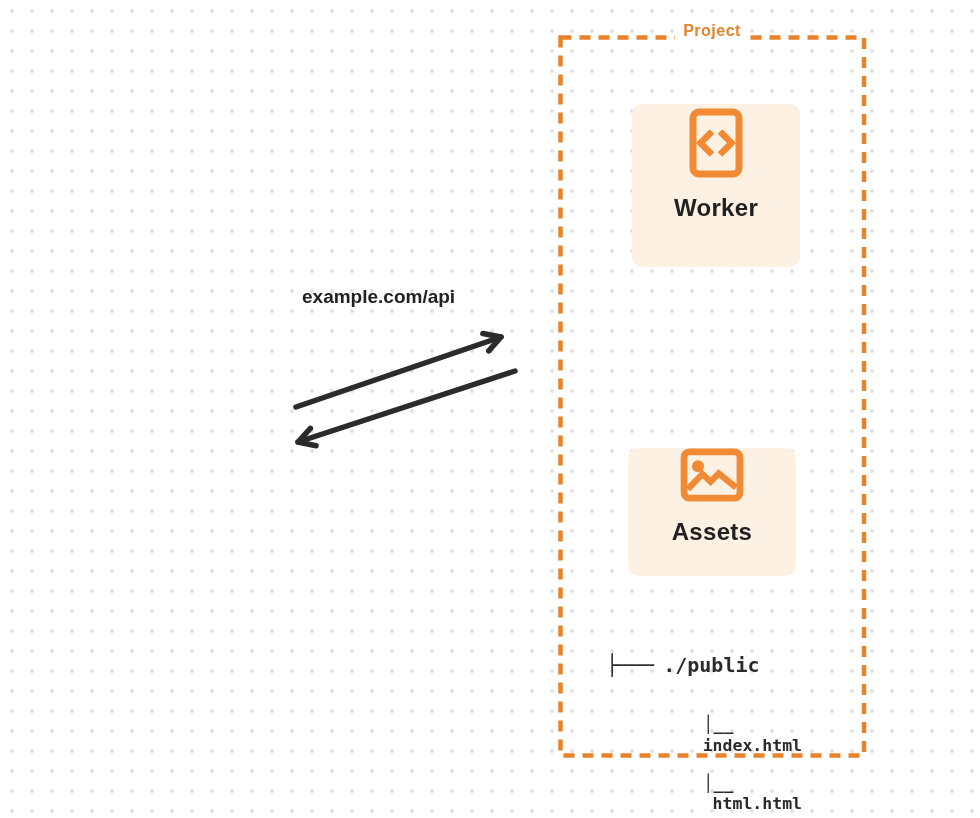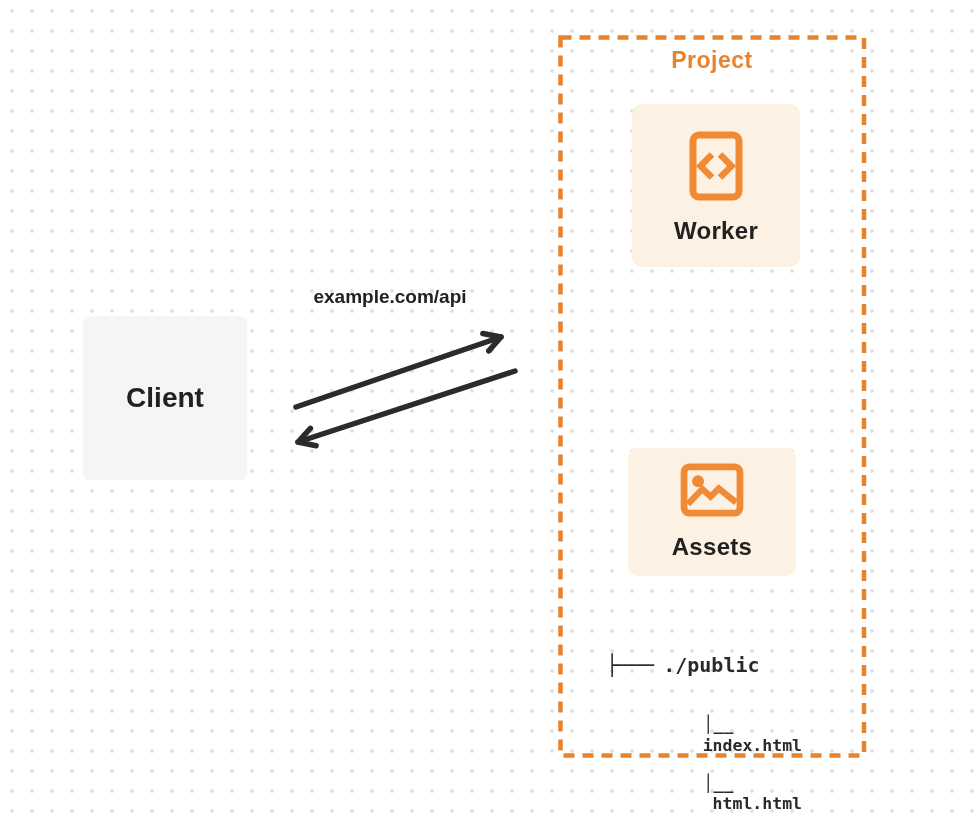--- a/index.html
+++ b/index.html
@@ -21,51 +21,50 @@
     stroke-width:4.5; stroke-dasharray:11 8;
   }
 
   
   .project-label-wrap {
     position:absolute; left:560px; top:22px; width:304px;
     text-align:center;
   }
   .project-label {
     display:inline-block; background:#ffffff; padding:0 8px;
-    font-size:23px; font-weight:700; color:var(--accent, #E8832C);
+    font-size:16px; font-weight:700; color:var(--accent, #E8832C);
     letter-spacing:0.5px;
-    margin-top:25px;
   }
 
   
   .client-box {
     position:absolute; left:83px; top:316px; width:164px; height:164px;
     background:var(--client-bg, #F5F5F6); border-radius:7px;
     display:flex; align-items:center; justify-content:center;
   }
   .client-box span {
     font-size:28px; font-weight:700; color:var(--text-dark, #212121);
   }
 
   
   .api-label {
     position:absolute; left:302px; top:286px; width:176px;
-    text-align:center; font-size:19px; font-weight:700;
+    text-align:left; font-size:19px; font-weight:700;
     color:var(--text-dark, #212121);
   }
 
   
   .arrow-line { stroke:var(--arrow, #2B2B2B); stroke-width:5.5; stroke-linecap:round; fill:none; }
   .arrow-head { fill:none; stroke:var(--arrow, #2B2B2B); stroke-width:2.4; stroke-linecap:round; stroke-linejoin:round; }
 
   
   .card {
     position:absolute; width:168px; border-radius:10px;
     background:var(--card-bg, #FCF1E3);
-    display:flex; flex-direction:column; align-items:center; justify-content:center;
+    display:flex; flex-direction:column; align-items:center; 
   }
   .card.worker { left:632px; top:104px; height:163px; }
   .card.assets { left:628px; top:448px; height:128px; }
   .card-icon { display:block; }
   .card.worker .card-icon { margin-top:4px; }
   .card-label {
     margin-top:16px; font-size:24px; font-weight:700;
     color:var(--text-dark, #212121); letter-spacing:0.3px;
   }
   .icon-stroke { fill:none; stroke:var(--icon-stroke, #F18A34); }
@@ -102,23 +101,20 @@
     </defs>
     <rect class="dash-rect" x="560.5" y="37.5" width="303.5" height="718"></rect>
     <line class="arrow-line" x1="296" y1="407" x2="501" y2="337" marker-end="url(#ah)"></line>
     <line class="arrow-line" x1="515" y1="371" x2="298" y2="442" marker-end="url(#ah)"></line>
   </svg>
 
   <div class="project-label-wrap">
     <span class="project-label">Project</span>
   </div>
 
-  <div class="client-box">
-    <span>Client</span>
-  </div>
 
   <div class="api-label">example.com/api</div>
 
   <div class="card worker">
     <svg class="card-icon" width="54" height="70" viewBox="0 0 54 70">
       <rect class="icon-stroke" x="4" y="4" width="46" height="62" rx="6" stroke-width="7"></rect>
       <polyline class="icon-stroke" points="23,23.5 11.5,35 23,46.5" stroke-width="6.5" stroke-linejoin="miter"></polyline>
       <polyline class="icon-stroke" points="31,23.5 42.5,35 31,46.5" stroke-width="6.5" stroke-linejoin="miter"></polyline>
     </svg>
     <span class="card-label">Worker</span>

